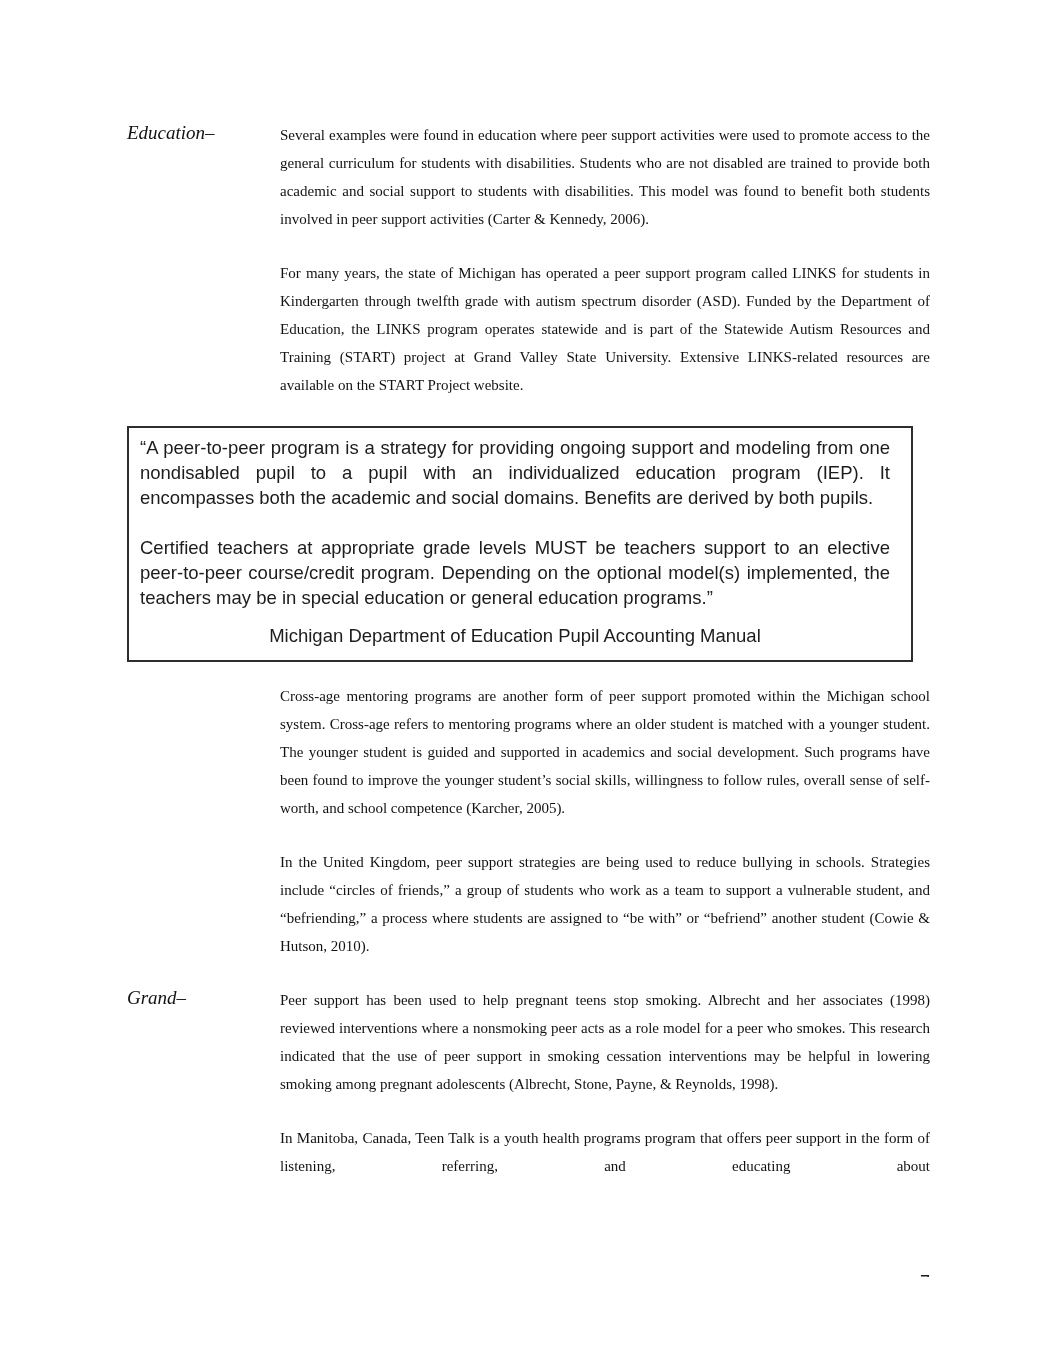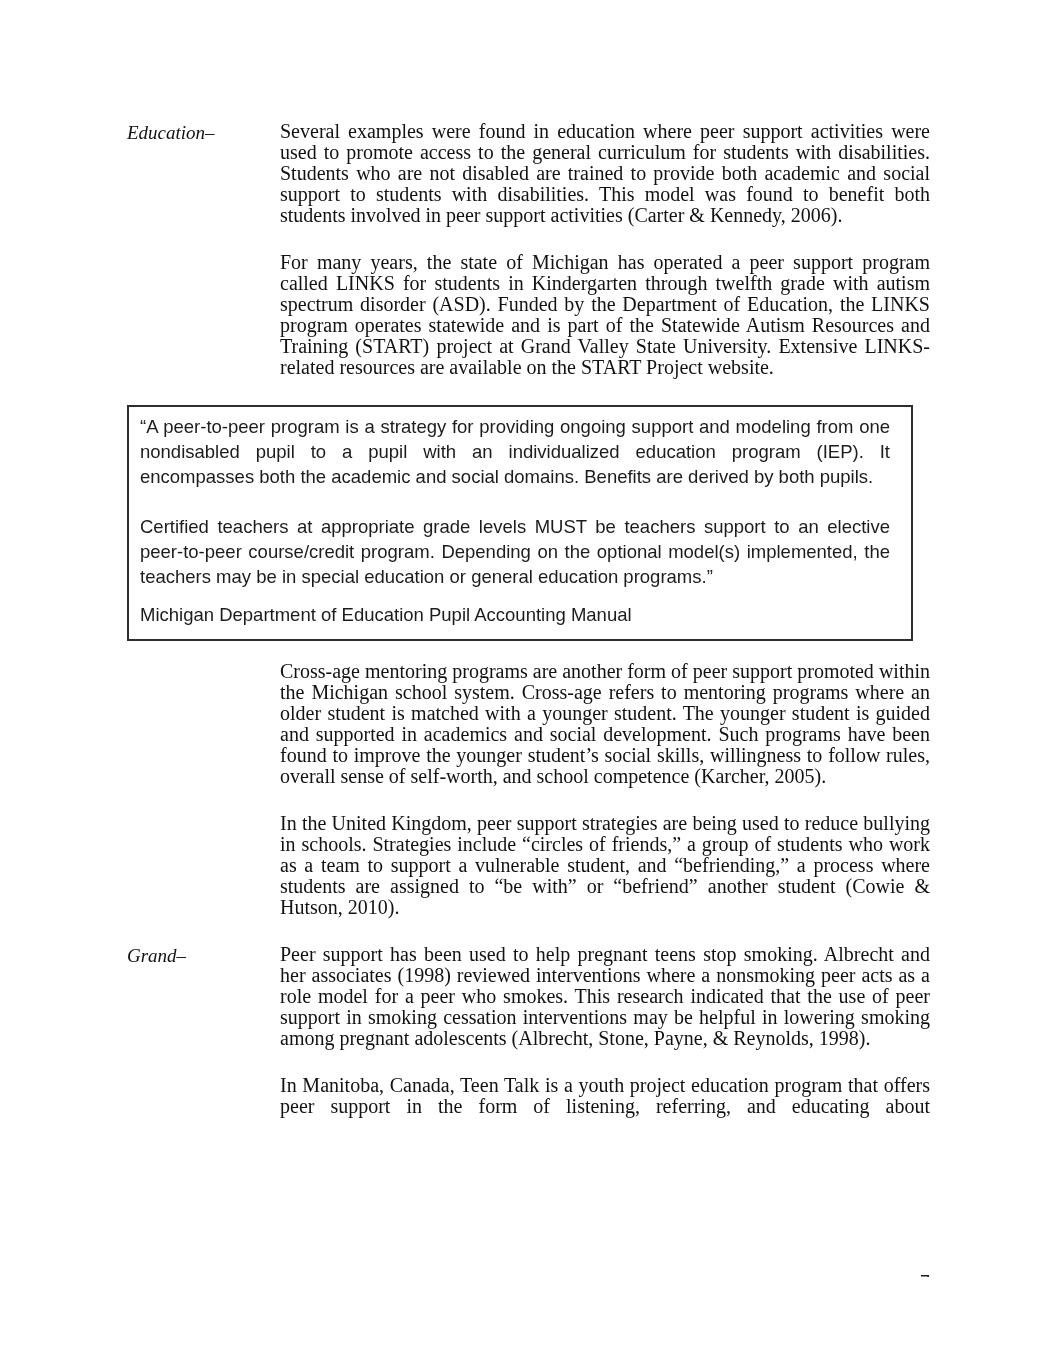--- a/index.html
+++ b/index.html
@@ -32,22 +32,22 @@
     font-style: italic;
     font-size: 19px;
     line-height: 23.5px;
   }
   .body-col {
     width: 650px;
     flex: 0 0 650px;
   }
   .body-col p {
     margin: 0 0 26px 0;
-    font-size: 20px;
-    line-height: 21px;
+    font-size: 15px;
+    line-height: 28px;
     text-align: justify;
   }
   .body-col p.justify-last {
     text-align-last: justify;
   }
   .quote-box {
     box-sizing: border-box;
     width: 786px;
     margin: 1px 0 20px 0;
     border: 2px solid #2e2e2e;
@@ -58,21 +58,21 @@
     color: #1c1c1c;
   }
   .quote-box p {
     margin: 0 0 25px 0;
     text-align: justify;
   }
   .quote-box p:last-of-type {
     margin-bottom: 13px;
   }
   .quote-attribution {
-    text-align: left;
+    text-align: center;
   }
   .page-number {
     position: absolute;
     left: 127px;
     top: 1272px;
     width: 803px;
     text-align: right;
     font-family: "Liberation Sans", sans-serif;
     font-size: 18px;
     color: #1c1c1c;
@@ -103,20 +103,20 @@
       <div class="body-col">
         <p>Cross-age mentoring programs are another form of peer support promoted within the Michigan school system. Cross-age refers to mentoring programs where an older student is matched with a younger student. The younger student is guided and supported in academics and social development. Such programs have been found to improve the younger student’s social skills, willingness to follow rules, overall sense of self-worth, and school competence (Karcher, 2005).</p>
         <p>In the United Kingdom, peer support strategies are being used to reduce bullying in schools. Strategies include “circles of friends,” a group of students who work as a team to support a vulnerable student, and “befriending,” a process where students are assigned to “be with” or “befriend” another student (Cowie &amp; Hutson, 2010).</p>
       </div>
     </div>
 
     <div class="section-row">
       <div class="label-col">Grand–</div>
       <div class="body-col">
         <p>Peer support has been used to help pregnant teens stop smoking. Albrecht and her associates (1998) reviewed interventions where a nonsmoking peer acts as a role model for a peer who smokes. This research indicated that the use of peer support in smoking cessation interventions may be helpful in lowering smoking among pregnant adolescents (Albrecht, Stone, Payne, &amp; Reynolds, 1998).</p>
-        <p class="justify-last">In Manitoba, Canada, Teen Talk is a youth project education program that offers peer support in the form of listening, referring, and educating about</p>
+        <p class="justify-last">In Manitoba, Canada, Teen Talk is a youth health programs program that offers peer support in the form of listening, referring, and educating about</p>
       </div>
     </div>
 
   </div>
 
   <div class="page-number">7</div>
 </div>
 
 </body></html>

